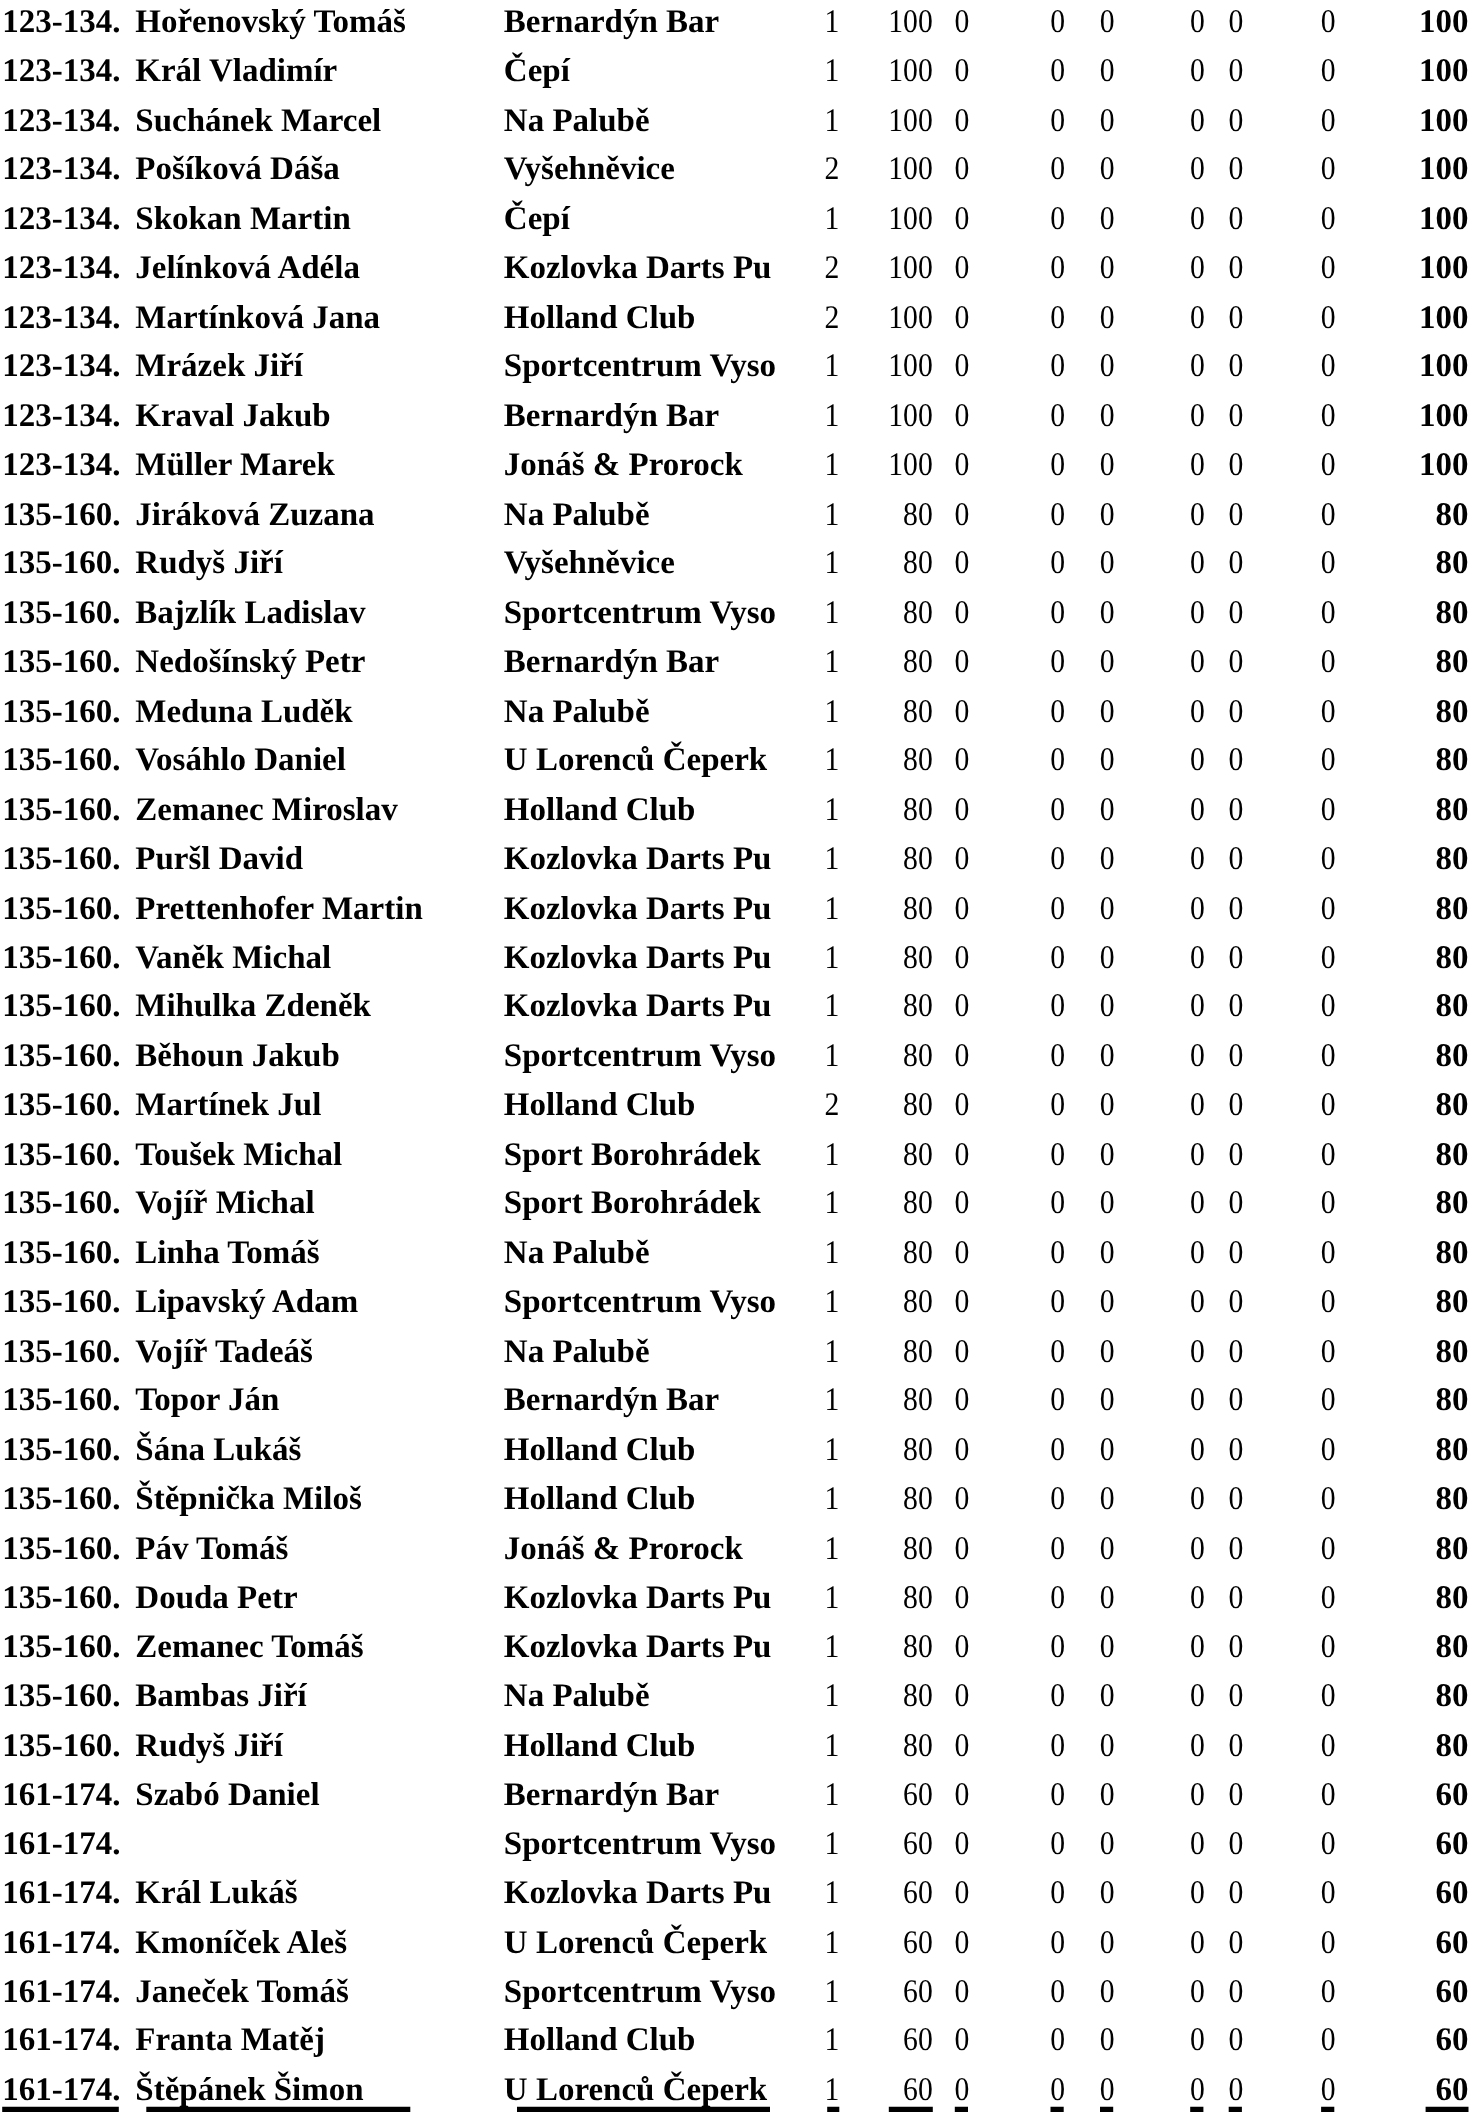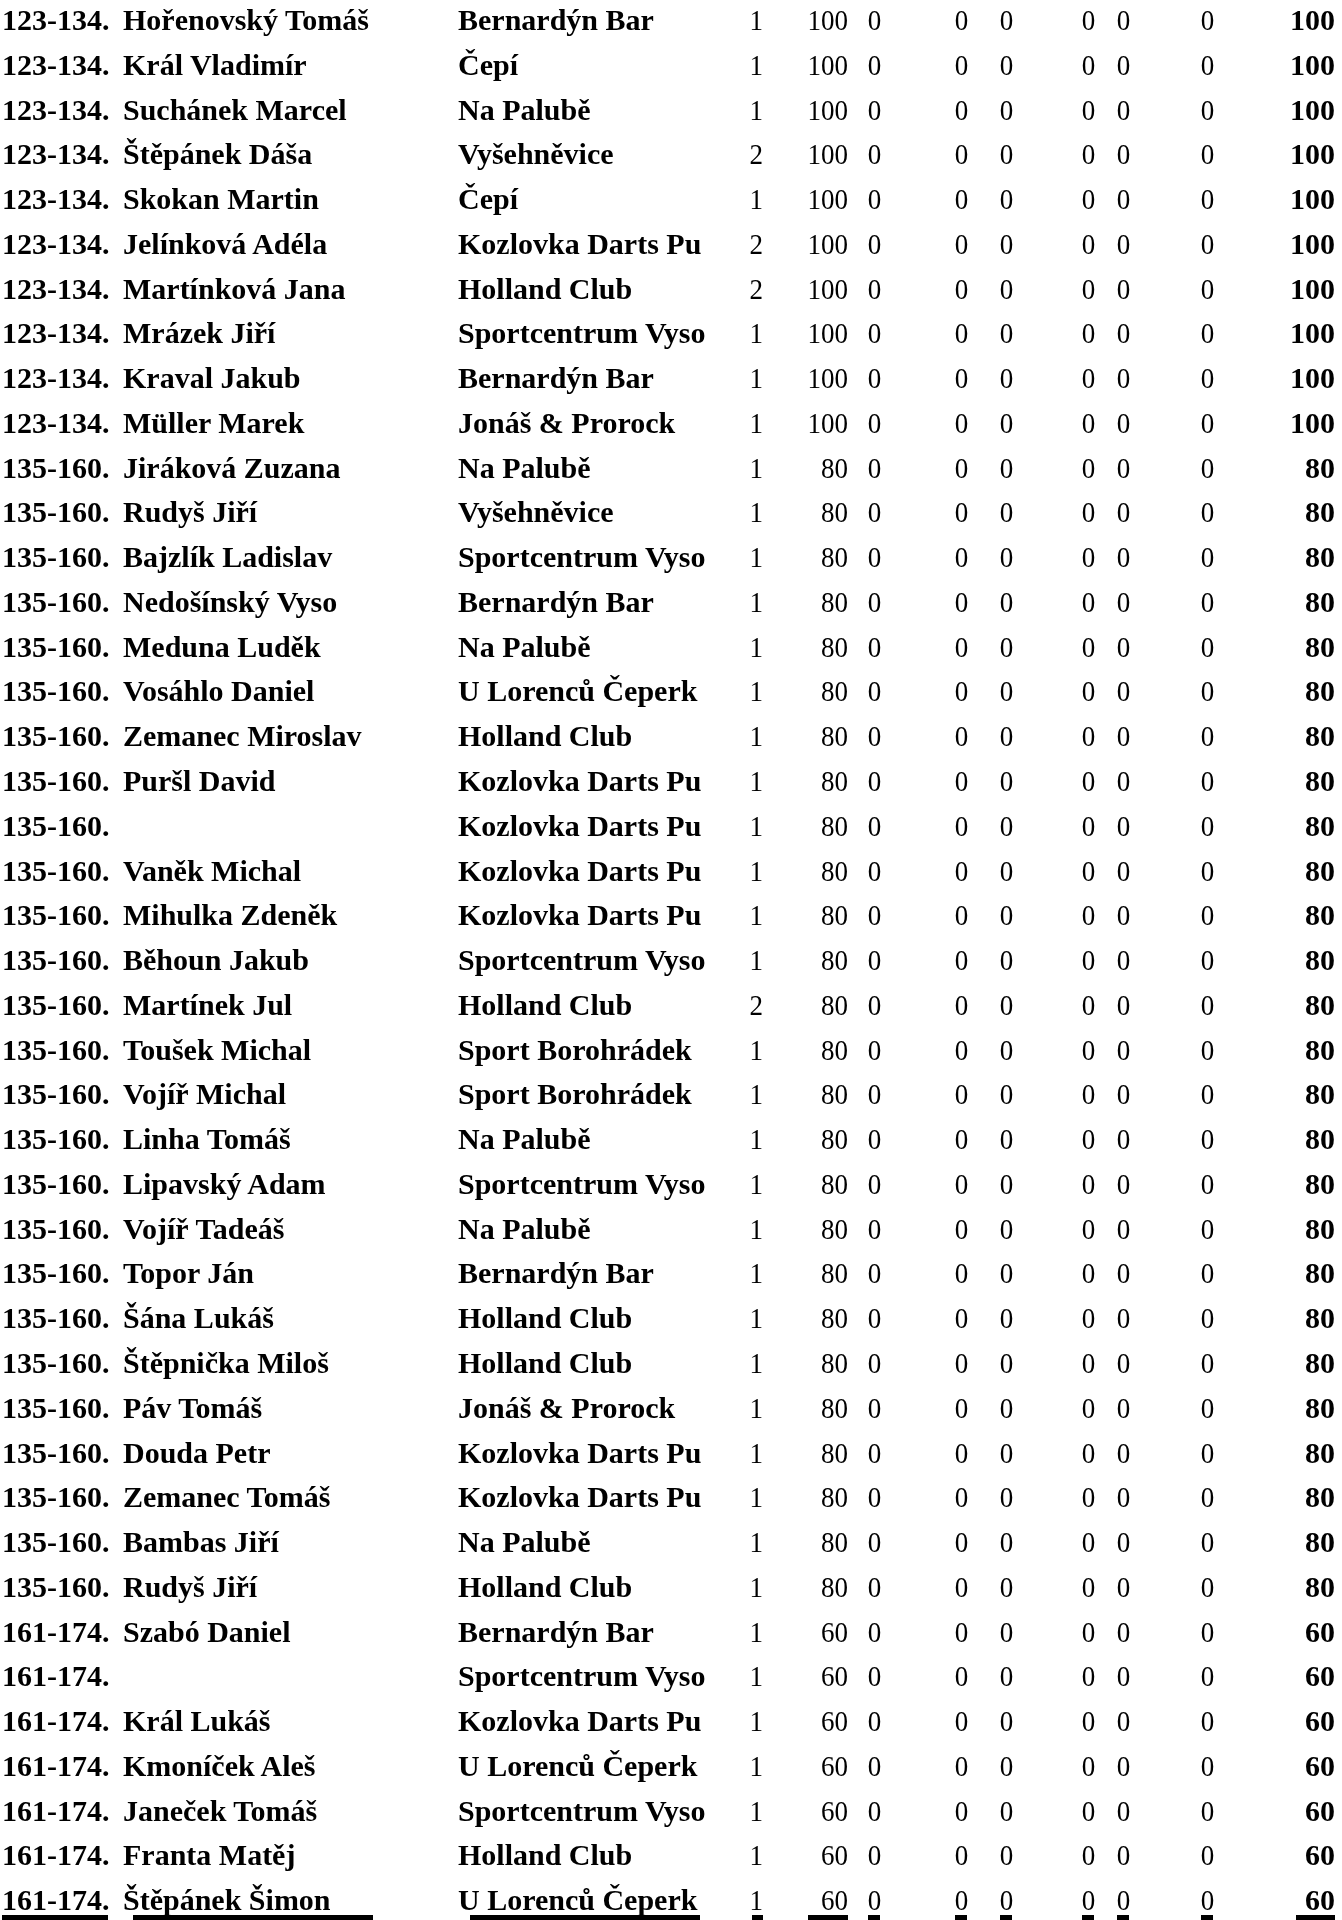--- a/index.html
+++ b/index.html
@@ -80,21 +80,21 @@
       <span class="cell z z2"><span class="num">0</span></span>
       <span class="cell z z3"><span class="num">0</span></span>
       <span class="cell z z4"><span class="num">0</span></span>
       <span class="cell z z5"><span class="num">0</span></span>
       <span class="cell z z6"><span class="num">0</span></span>
       <span class="cell total">100</span>
     </div>
 
     <div class="row">
       <span class="cell rank">123-134.</span>
-      <span class="cell player">Štěpánek Dáša</span>
+      <span class="cell player">Pošíková Dáša</span>
       <span class="cell club">Vyšehněvice</span>
       <span class="cell t"><span class="num">2</span></span>
       <span class="cell pts"><span class="num">100</span></span>
       <span class="cell z z1"><span class="num">0</span></span>
       <span class="cell z z2"><span class="num">0</span></span>
       <span class="cell z z3"><span class="num">0</span></span>
       <span class="cell z z4"><span class="num">0</span></span>
       <span class="cell z z5"><span class="num">0</span></span>
       <span class="cell z z6"><span class="num">0</span></span>
       <span class="cell total">100</span>
@@ -230,21 +230,21 @@
       <span class="cell z z2"><span class="num">0</span></span>
       <span class="cell z z3"><span class="num">0</span></span>
       <span class="cell z z4"><span class="num">0</span></span>
       <span class="cell z z5"><span class="num">0</span></span>
       <span class="cell z z6"><span class="num">0</span></span>
       <span class="cell total">80</span>
     </div>
 
     <div class="row">
       <span class="cell rank">135-160.</span>
-      <span class="cell player">Nedošínský Vyso</span>
+      <span class="cell player">Nedošínský Petr</span>
       <span class="cell club">Bernardýn Bar</span>
       <span class="cell t"><span class="num">1</span></span>
       <span class="cell pts"><span class="num">80</span></span>
       <span class="cell z z1"><span class="num">0</span></span>
       <span class="cell z z2"><span class="num">0</span></span>
       <span class="cell z z3"><span class="num">0</span></span>
       <span class="cell z z4"><span class="num">0</span></span>
       <span class="cell z z5"><span class="num">0</span></span>
       <span class="cell z z6"><span class="num">0</span></span>
       <span class="cell total">80</span>
@@ -305,20 +305,21 @@
       <span class="cell z z2"><span class="num">0</span></span>
       <span class="cell z z3"><span class="num">0</span></span>
       <span class="cell z z4"><span class="num">0</span></span>
       <span class="cell z z5"><span class="num">0</span></span>
       <span class="cell z z6"><span class="num">0</span></span>
       <span class="cell total">80</span>
     </div>
 
     <div class="row">
       <span class="cell rank">135-160.</span>
+      <span class="cell player">Prettenhofer Martin</span>
       <span class="cell club">Kozlovka Darts Pu</span>
       <span class="cell t"><span class="num">1</span></span>
       <span class="cell pts"><span class="num">80</span></span>
       <span class="cell z z1"><span class="num">0</span></span>
       <span class="cell z z2"><span class="num">0</span></span>
       <span class="cell z z3"><span class="num">0</span></span>
       <span class="cell z z4"><span class="num">0</span></span>
       <span class="cell z z5"><span class="num">0</span></span>
       <span class="cell z z6"><span class="num">0</span></span>
       <span class="cell total">80</span>

